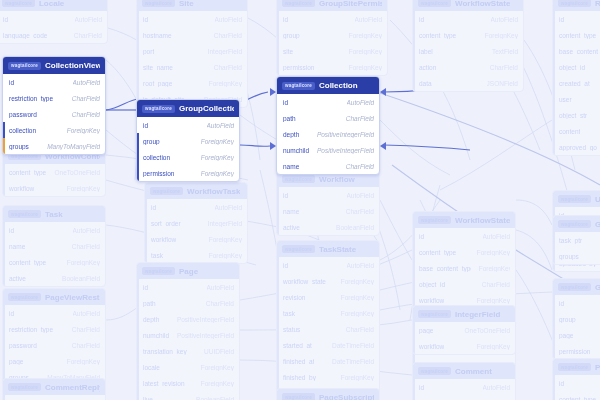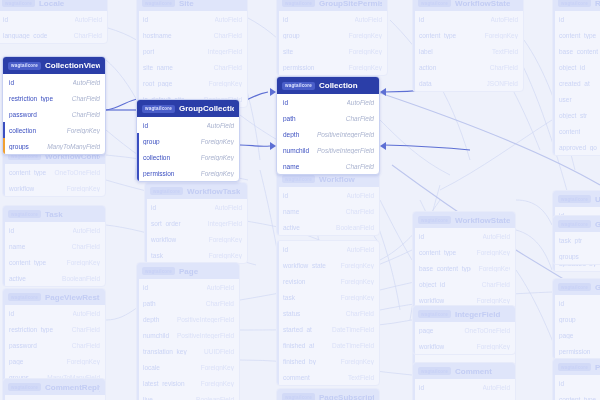--- a/index.html
+++ b/index.html
@@ -484,20 +484,24 @@
         <div class="frow">
           <span class="fname">name</span>
           <span class="ftype">CharField</span>
         </div>
         <div class="frow">
           <span class="fname">active</span>
           <span class="ftype">BooleanField</span>
         </div>
       </div>
       <div class="tbl dim" style="left: 276px; top: 240px; width: 104px;">
+        <div class="hdr">
+          <span class="chip">wagtailcore</span>
+          <span class="hname">TaskState</span>
+        </div>
         <div class="frow">
           <span class="fname">id</span>
           <span class="ftype">AutoField</span>
         </div>
         <div class="frow fk">
           <span class="fname">workflow_state</span>
           <span class="ftype">ForeignKey</span>
         </div>
         <div class="frow fk">
           <span class="fname">revision</span>

